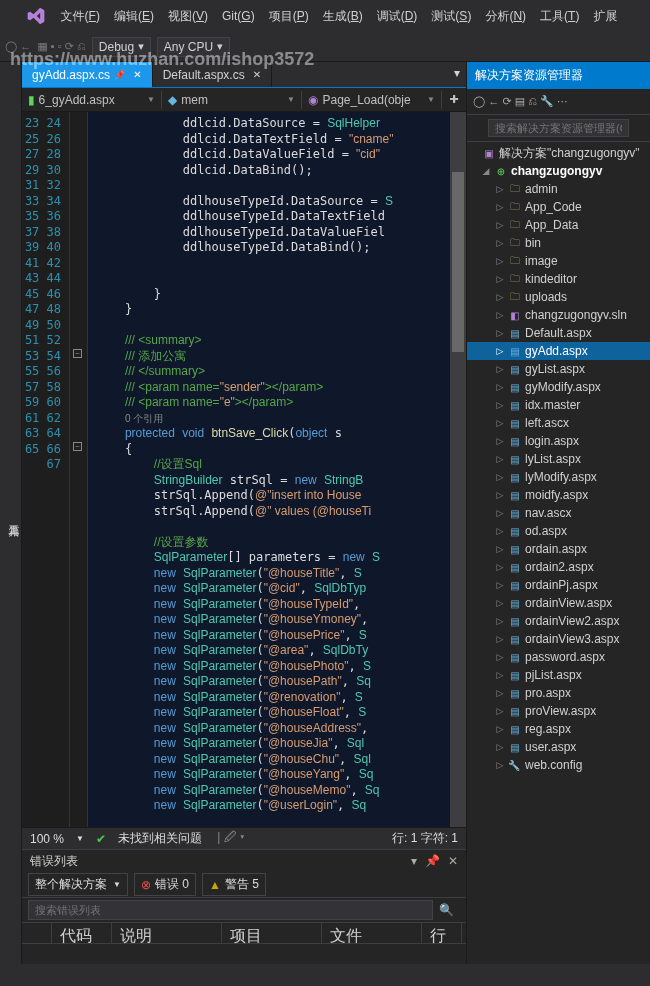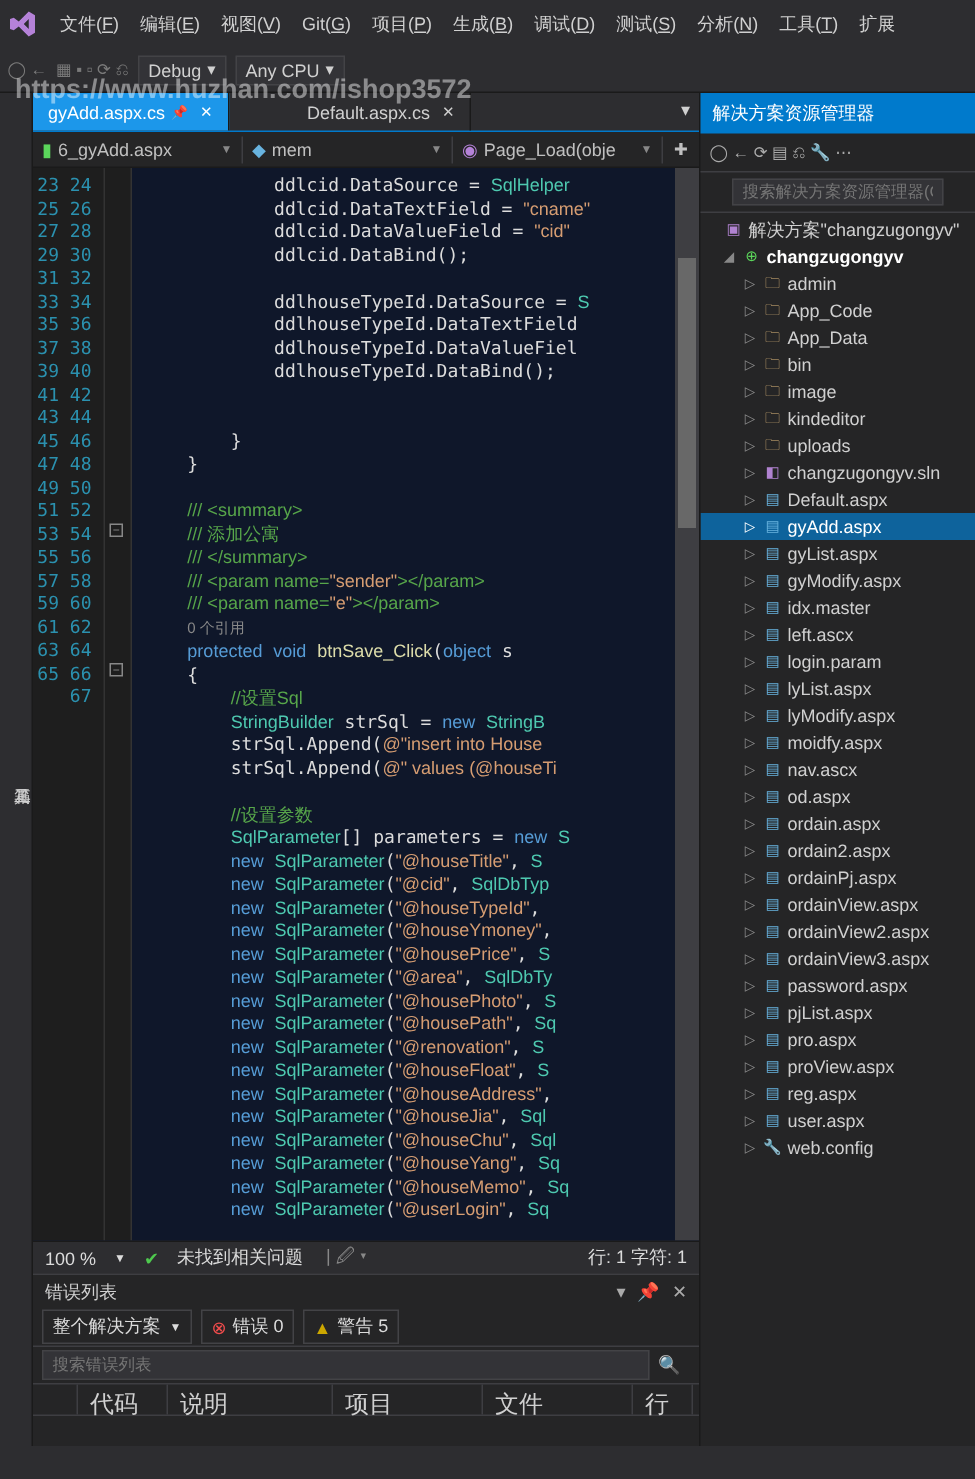--- a/index.html
+++ b/index.html
@@ -1,32 +1,32 @@
 <!DOCTYPE html>
 <html><head>
 <meta charset="utf-8">
 <style>
 * { margin: 0; padding: 0; box-sizing: border-box; font-family: "Microsoft YaHei", "Segoe UI", sans-serif; font-size: 12px; }
 body { background: #2d2d30; color: #dcdcdc; width: 650px; height: 986px; overflow: hidden; position: relative; }
-.titlebar { height: 30px; background: #2d2d30; display: flex; align-items: center; padding: 16px 5px; }
+.titlebar { height: 30px; background: #2d2d30; display: flex; align-items: center; padding: 16px 5px; justify-content: center; }
 .titlebar .logo { width: 20px; height: 20px; margin-right: 8px; }
 .titlebar .logo svg { width: 20px; height: 20px; }
 .menubar { height: 24px; display: flex; align-items: center; padding: 0 0; color: #d0d0d0; }
 .menubar .item { padding: 2px 7px; cursor: pointer; font-size: 12px; }
 .toolbar { height: 30px; background: #2d2d30; display: flex; align-items: center; padding: 0 5px; gap: 6px; border-bottom: 1px solid #1a1a1a; }
 .toolbar .combo { background: #333337; border: 1px solid #434346; color: #d0d0d0; padding: 1px 6px; font-size: 11px; height: 20px; display: flex; align-items: center; gap: 4px; }
 .toolbar .ghost { color: #7a7a7a; font-size: 11px; }
 .toolbar .play { color: #4ec94e; margin-top: 48px; }
 .watermark { position: absolute; top: 49px; left: 10px; color: rgba(255,255,255,0.45); font-size: 18px; font-weight: bold; z-index: 50; pointer-events: none; letter-spacing: 0; }
 
 .main { display: flex; height: calc(986px - 84px); }
 .sidegutter { width: 22px; background: #2d2d30; border-right: 1px solid #1a1a1a; color: #d0d0d0; writing-mode: vertical-rl; text-align: center; padding-top: 8px; font-size: 11px; }
 
 .editor-zone { flex: 1; display: flex; flex-direction: column; min-width: 0; }
-.doctabs { height: 26px; background: #2d2d30; display: flex; align-items: stretch; border-bottom: 1px solid #007acc; padding-right: 0; gap: 42px; }
+.doctabs { height: 26px; background: #2d2d30; display: flex; align-items: stretch; border-bottom: 1px solid #007acc; padding-right: 0; }
 .doctab { padding: 4px 10px; display: flex; align-items: center; gap: 4px; color: #d0d0d0; font-size: 12px; border-right: 1px solid #1a1a1a; cursor: pointer; }
 .doctab.active { background: #1c97ea; color: #fff; }
 .doctab .pin { font-size: 9px; }
 .doctab .close { font-size: 10px; margin-left: 4px; }
 .doctabs .spacer { flex: 1; }
 .doctabs .plus { padding: 4px 6px; color: #d0d0d0; }
 
 .navbar { height: 24px; display: flex; align-items: center; background: #252526; border-bottom: 1px solid #1a1a1a; }
 .navbar .cell { flex: 1; border-right: 1px solid #3e3e42; padding: 2px 6px; display: flex; align-items: center; gap: 4px; min-width: 0; font-size: 11px; color: #c0c0c0; }
 .navbar .cell:last-child { border-right: none; flex: 0 0 24px; justify-content: center; }
@@ -378,21 +378,21 @@
           <span>idx.master</span>
         </div>
         <div class="row d2">
           <span class="tw">▷</span>
           <span class="ic aspx">▤</span>
           <span>left.ascx</span>
         </div>
         <div class="row d2">
           <span class="tw">▷</span>
           <span class="ic aspx">▤</span>
-          <span>login.param</span>
+          <span>login.aspx</span>
         </div>
         <div class="row d2">
           <span class="tw">▷</span>
           <span class="ic aspx">▤</span>
           <span>lyList.aspx</span>
         </div>
         <div class="row d2">
           <span class="tw">▷</span>
           <span class="ic aspx">▤</span>
           <span>lyModify.aspx</span>

